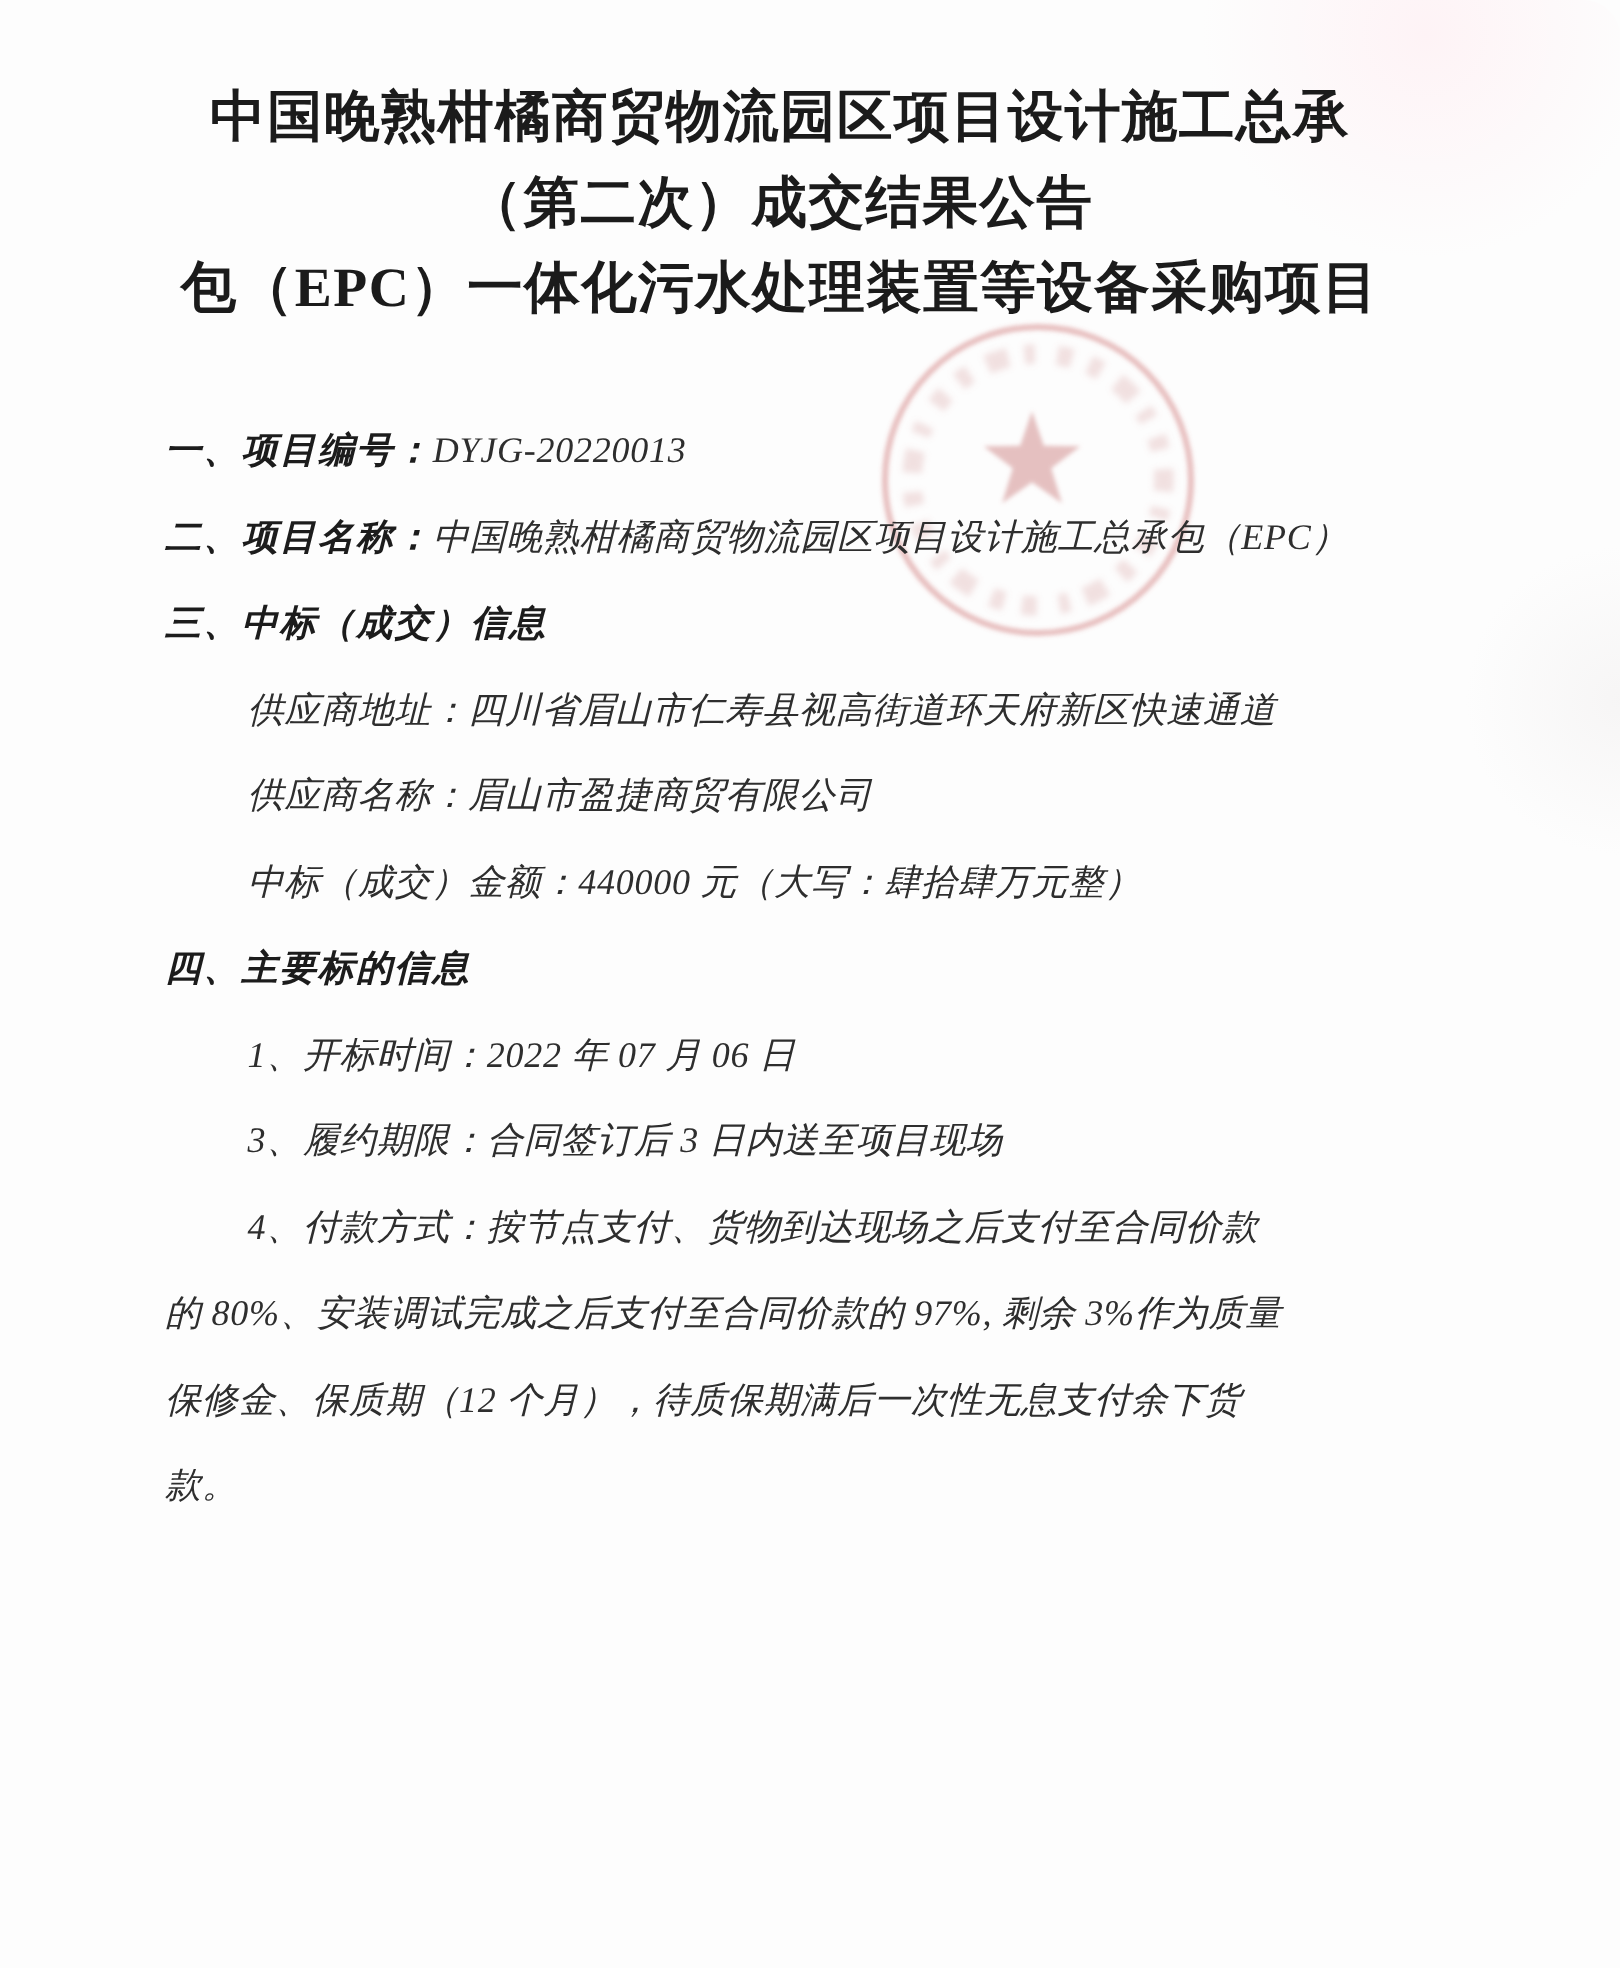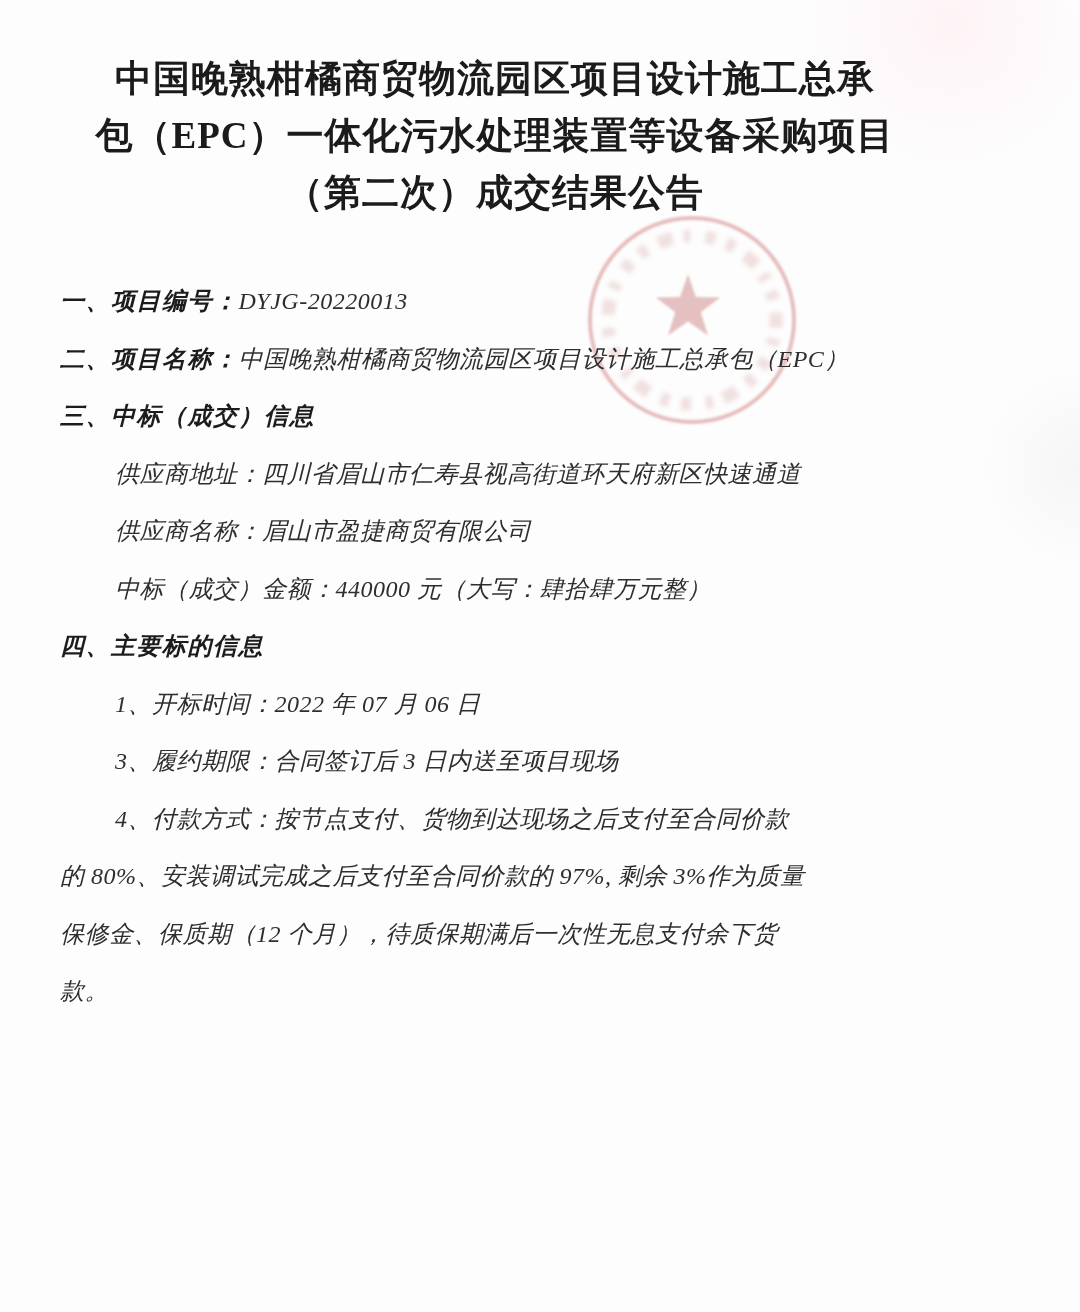--- a/index.html
+++ b/index.html
@@ -7,21 +7,21 @@
     width:1080px;height:1312px;
     background:#fdfdfd;
     font-family:"Liberation Serif","DejaVu Serif",serif;
     color:#2b2b2b;
     overflow:hidden;
   }
   .page{
     position:relative;
     width:1080px;height:1168px;
     box-sizing:border-box;
-    padding:50px 150px 0 60px;
+    padding:50px 150px 0 110px;
     background:
       radial-gradient(circle at 88% 2%, rgba(255,235,240,.55), rgba(255,235,240,0) 10%),
       radial-gradient(circle at 100% 40%, rgba(240,238,238,.5), rgba(240,238,238,0) 8%),
       #fdfdfd;
     border-radius: 25px;
   }
   .title{
     position:relative;z-index:2;
     text-align:center;
     font-size:37px;font-weight:700;
@@ -70,22 +70,22 @@
           <feGaussianBlur stdDeviation="2.2"></feGaussianBlur>
         </filter>
     </defs>
     <circle cx="112" cy="114" r="102" fill="none" stroke="#c86464" stroke-opacity="0.42" stroke-width="4" filter="url(#b1)"></circle>
     <circle cx="112" cy="114" r="84" fill="none" stroke="#c97c7c" stroke-opacity="0.22" stroke-width="13" stroke-dasharray="9 13 15 11 7 15 10 12" transform="rotate(-20 112 114)" filter="url(#b2)"></circle>
     <polygon points="108,68 115.9,91.1 140.3,91.5 120.8,106.2 128,129.5 108,115.5 88,129.5 95.2,106.2 75.7,91.5 100.1,91.1" fill="#d59898" fill-opacity="0.6" filter="url(#b1)"></polygon>
   </svg>
 
   <div class="title">
     <div>中国晚熟柑橘商贸物流园区项目设计施工总承</div>
+    <div>（第二次）成交结果公告</div>
     <div>包（EPC）一体化污水处理装置等设备采购项目</div>
-    <div>（第二次）成交结果公告</div>
   </div>
 
   <div class="doc-body">
     <div class="line"><span class="b">一、项目编号：</span><span>DYJG-20220013</span></div>
     <div class="line"><span class="b">二、项目名称：</span><span>中国晚熟柑橘商贸物流园区项目设计施工总承包（EPC）</span></div>
     <div class="line"><span class="b">三、中标（成交）信息</span><span></span></div>
     <div class="line ind"><span class="b"></span><span>供应商地址：四川省眉山市仁寿县视高街道环天府新区快速通道</span></div>
     <div class="line ind"><span class="b"></span><span>供应商名称：眉山市盈捷商贸有限公司</span></div>
     <div class="line ind"><span class="b"></span><span>中标（成交）金额：440000 元（大写：肆拾肆万元整）</span></div>
     <div class="line"><span class="b">四、主要标的信息</span><span></span></div>

